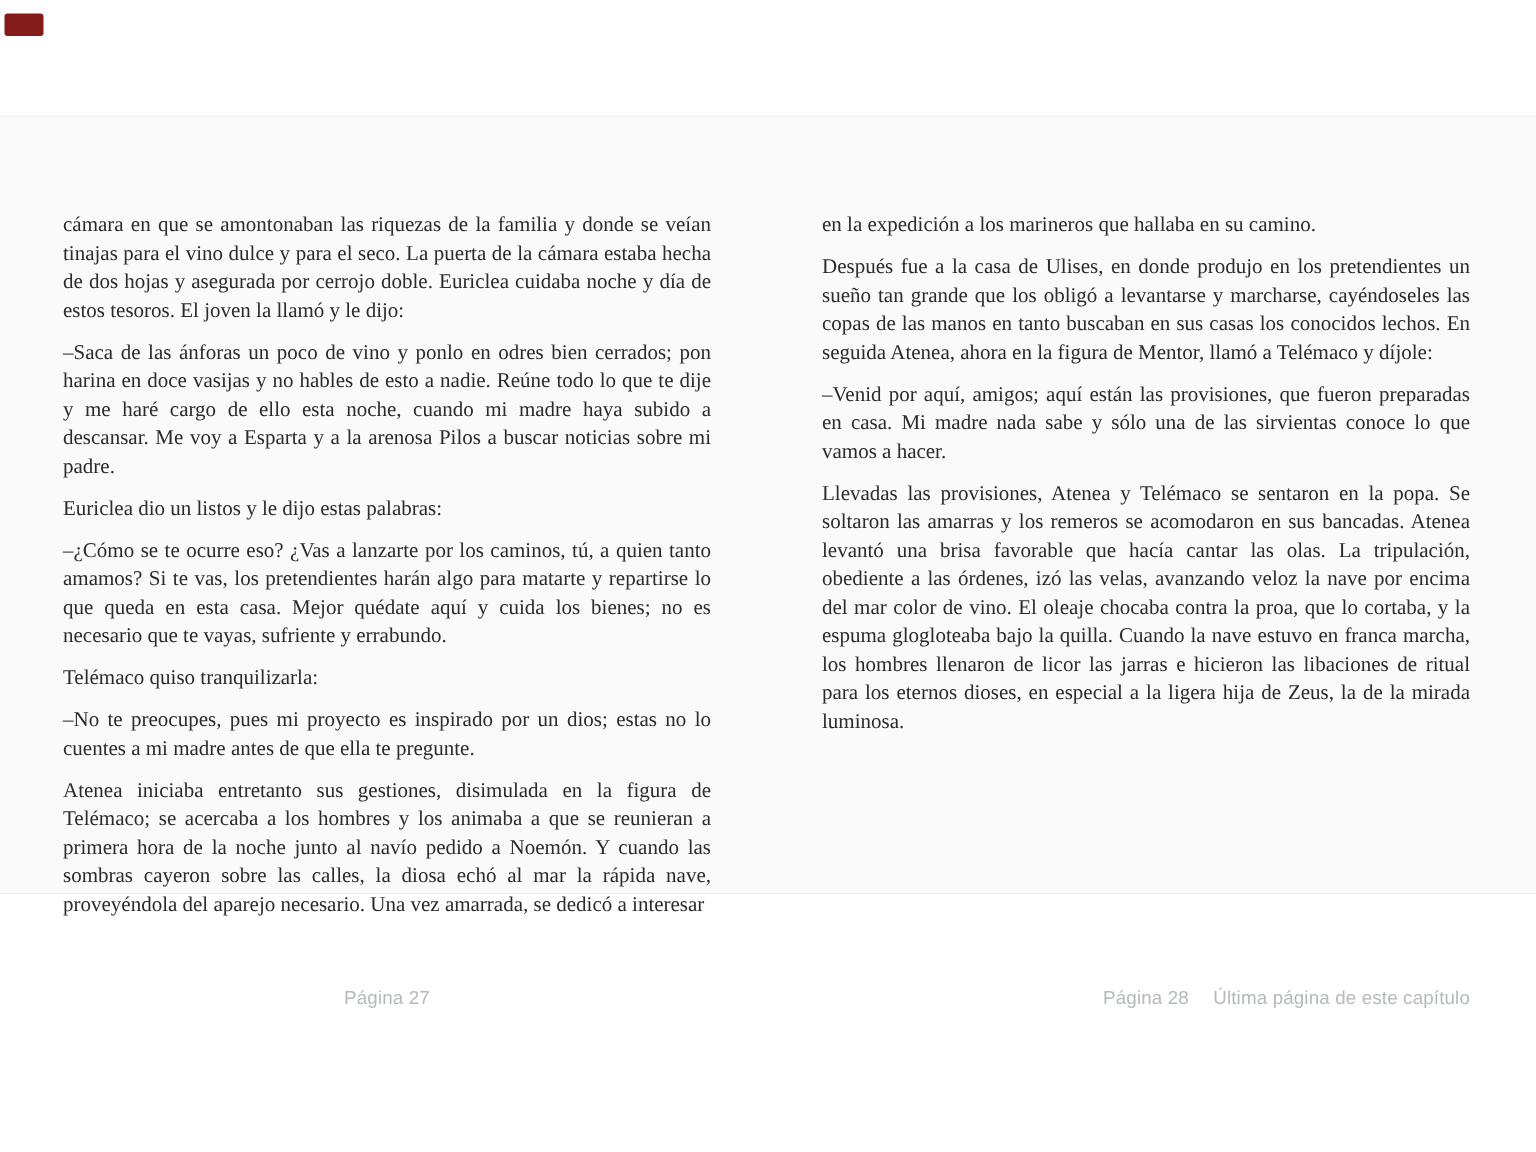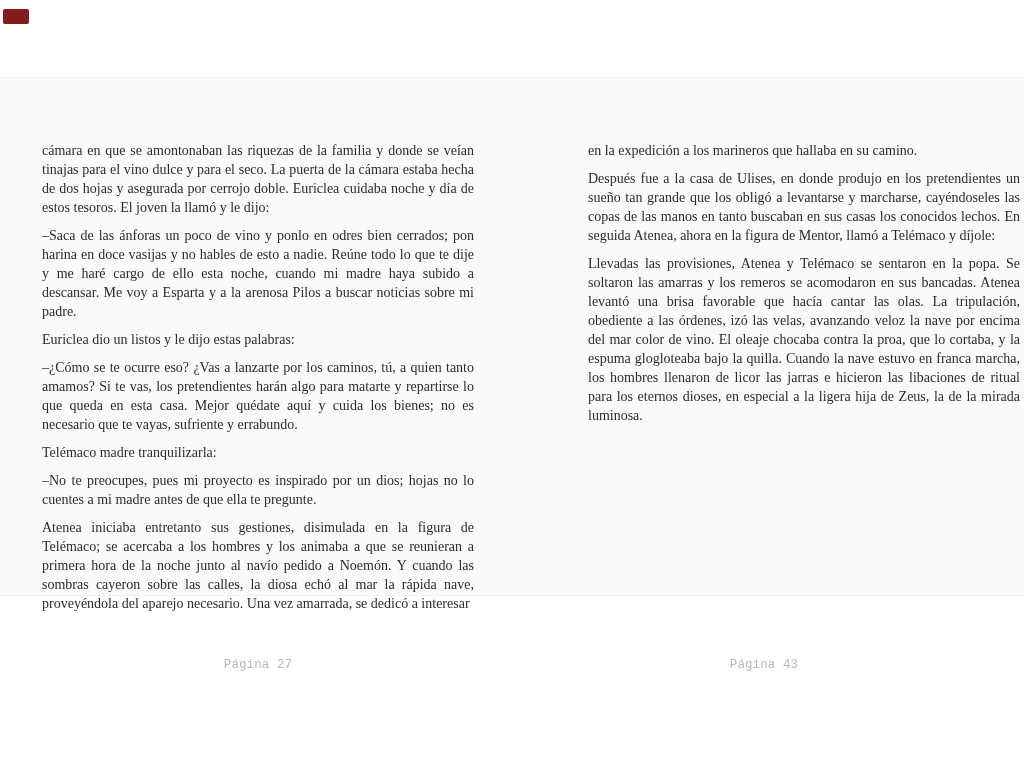--- a/index.html
+++ b/index.html
@@ -37,27 +37,27 @@
     top: 63px;                 
     width: 432px;
     color: #2b2b2b;
     font-size: 14px;
     line-height: 19px;
     text-align: justify;
     hyphens: auto;
     -webkit-hyphens: auto;
   }
   .page-left  { left: 42px; }
-  .page-right { left: 548px; margin-left: 40px; }
+  .page-right { left: 548px; }
   .page p { margin: 0 0 9px 0; }
 
   .footer-label {
     position: absolute;
     top: 580px;               
-    font-family: Liberation Mono, monospace;
+    font-family: Liberation Sans, sans-serif;
     font-size: 12.5px;
     color: #b5b9bd;
     letter-spacing: 0.1px;
   }
   .footer-left  { left: 42px;  width: 432px; text-align: center; }
   .footer-mid   { left: 548px; width: 432px; text-align: center; }
   .footer-right { left: 548px; width: 432px; text-align: right; }
 </style>
 </head>
 <body>
@@ -66,30 +66,32 @@
 
   <div class="corner-marker"></div>
 
   <div class="panel">
 
     <div class="page page-left">
       <p>cámara en que se amontonaban las riquezas de la familia y donde se veían tinajas para el vino dulce y para el seco. La puerta de la cámara estaba hecha de dos hojas y asegurada por cerrojo doble. Euriclea cuidaba noche y día de estos tesoros. El joven la llamó y le dijo:</p>
       <p>–Saca de las ánforas un poco de vino y ponlo en odres bien cerrados; pon harina en doce vasijas y no hables de esto a nadie. Reúne todo lo que te dije y me haré cargo de ello esta noche, cuando mi madre haya subido a descansar. Me voy a Esparta y a la arenosa Pilos a buscar noticias sobre mi padre.</p>
       <p>Euriclea dio un listos y le dijo estas palabras:</p>
       <p>–¿Cómo se te ocurre eso? ¿Vas a lanzarte por los caminos, tú, a quien tanto amamos? Si te vas, los pretendientes harán algo para matarte y repartirse lo que queda en esta casa. Mejor quédate aquí y cuida los bienes; no es necesario que te vayas, sufriente y errabundo.</p>
-      <p>Telémaco madre tranquilizarla:</p>
-      <p>–No te preocupes, pues mi proyecto es inspirado por un dios; hojas no lo cuentes a mi madre antes de que ella te pregunte.</p>
+      <p>Telémaco quiso tranquilizarla:</p>
+      <p>–No te preocupes, pues mi proyecto es inspirado por un dios; estas no lo cuentes a mi madre antes de que ella te pregunte.</p>
       <p>Atenea iniciaba entretanto sus gestiones, disimulada en la figura de Telémaco; se acercaba a los hombres y los animaba a que se reunieran a primera hora de la noche junto al navío pedido a Noemón. Y cuando las sombras cayeron sobre las calles, la diosa echó al mar la rápida nave, proveyéndola del aparejo necesario. Una vez amarrada, se dedicó a interesar</p>
     </div>
 
     <div class="page page-right">
       <p>en la expedición a los marineros que hallaba en su camino.</p>
       <p>Después fue a la casa de Ulises, en donde produjo en los pretendientes un sueño tan grande que los obligó a levantarse y marcharse, cayéndoseles las copas de las manos en tanto buscaban en sus casas los conocidos lechos. En seguida Atenea, ahora en la figura de Mentor, llamó a Telémaco y díjole:</p>
+      <p>–Venid por aquí, amigos; aquí están las provisiones, que fueron preparadas en casa. Mi madre nada sabe y sólo una de las sirvientas conoce lo que vamos a hacer.</p>
       <p>Llevadas las provisiones, Atenea y Telémaco se sentaron en la popa. Se soltaron las amarras y los remeros se acomodaron en sus bancadas. Atenea levantó una brisa favorable que hacía cantar las olas. La tripulación, obediente a las órdenes, izó las velas, avanzando veloz la nave por encima del mar color de vino. El oleaje chocaba contra la proa, que lo cortaba, y la espuma glogloteaba bajo la quilla. Cuando la nave estuvo en franca marcha, los hombres llenaron de licor las jarras e hicieron las libaciones de ritual para los eternos dioses, en especial a la ligera hija de Zeus, la de la mirada luminosa.</p>
     </div>
 
     <div class="footer-label footer-left">Página 27</div>
 
-    <div class="footer-label footer-mid">Página 43</div>
+    <div class="footer-label footer-mid">Página 28</div>
 
+    <div class="footer-label footer-right">Última página de este capítulo</div>
 
   </div>
 </div>
 
 </body></html>

